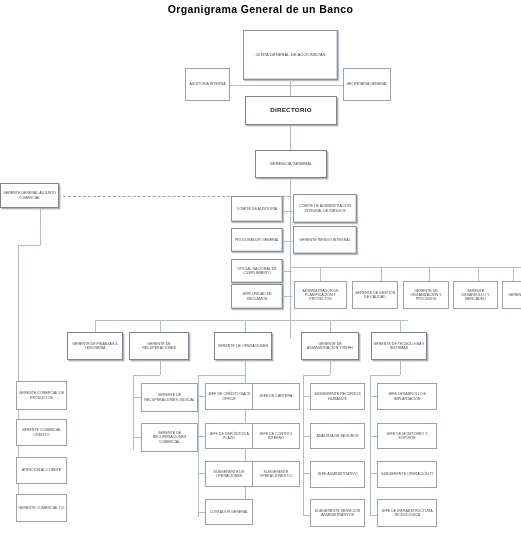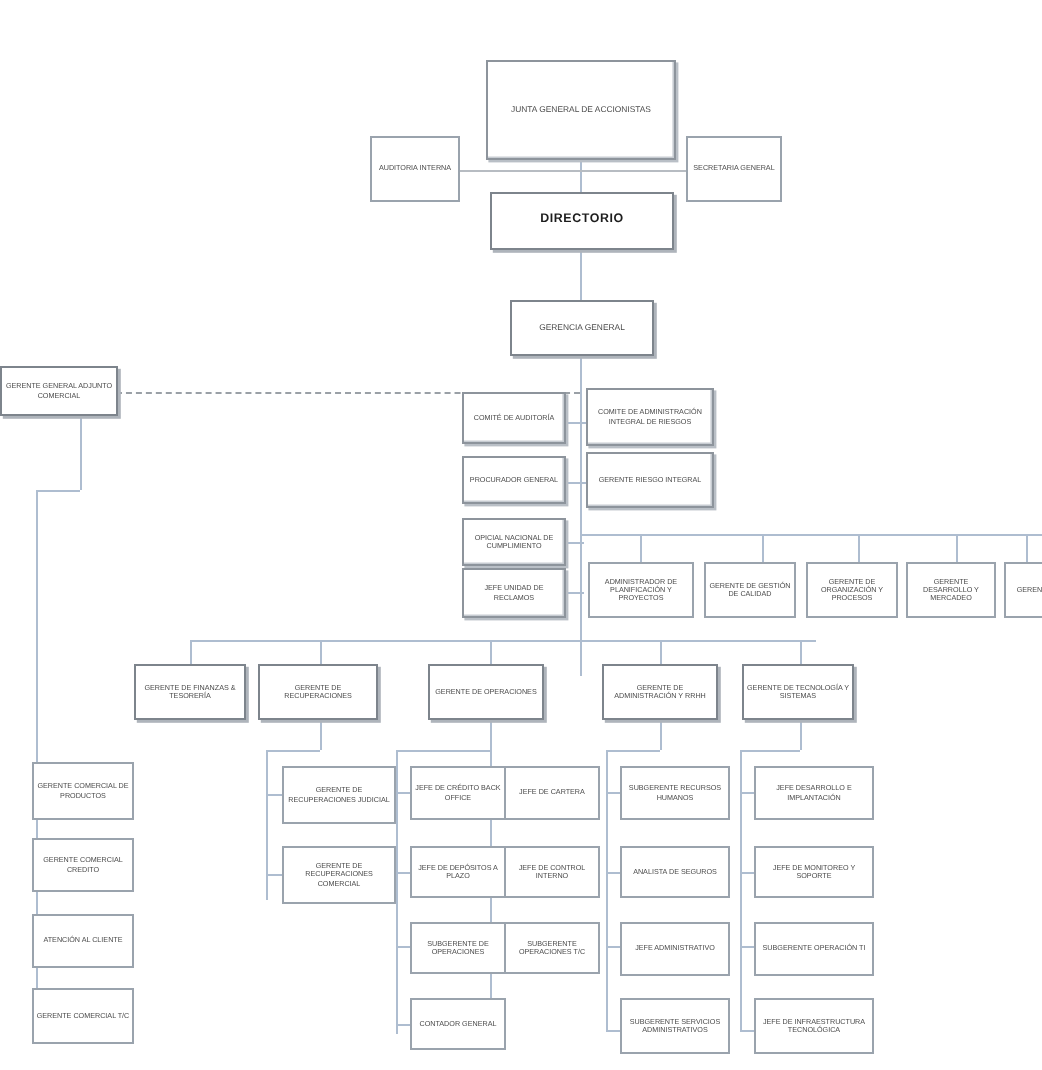--- a/index.html
+++ b/index.html
@@ -37,20 +37,21 @@
   .ln.h{height:0.8px;}
   .ln.v{width:0.8px;}
   .ln.grey{background:#b7bcc2;}
   .dash{position:absolute;height:0;border-top:0.9px dashed #9aa0a6;z-index:1;}
 </style>
 </head>
 <body>
 
 <div id="chart">
 
+  <div class="title">Organigrama General de un Banco</div>
 
   <div class="ln v" style="left:290px;top:80px;height:16px;"></div>
 
   <div class="ln h grey" style="left:228px;top:85px;width:62px;"></div>
 
   <div class="ln h grey" style="left:290px;top:85px;width:54px;"></div>
 
   <div class="ln v" style="left:290px;top:124px;height:26px;"></div>
 
   <div class="ln v" style="left:290px;top:178px;height:160px;"></div>

